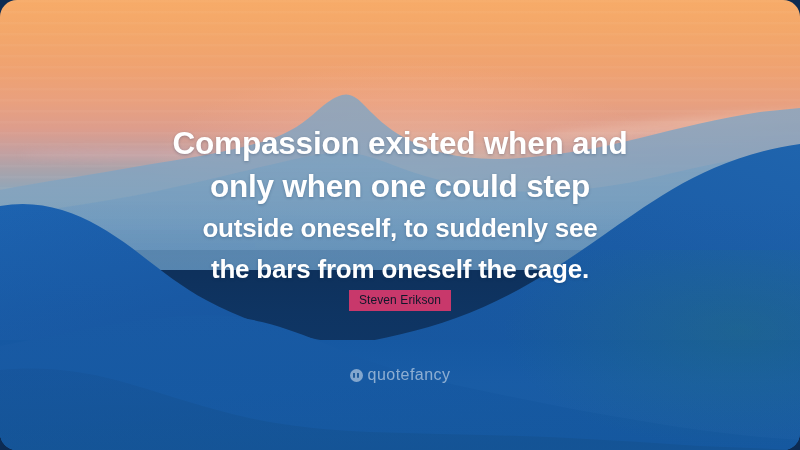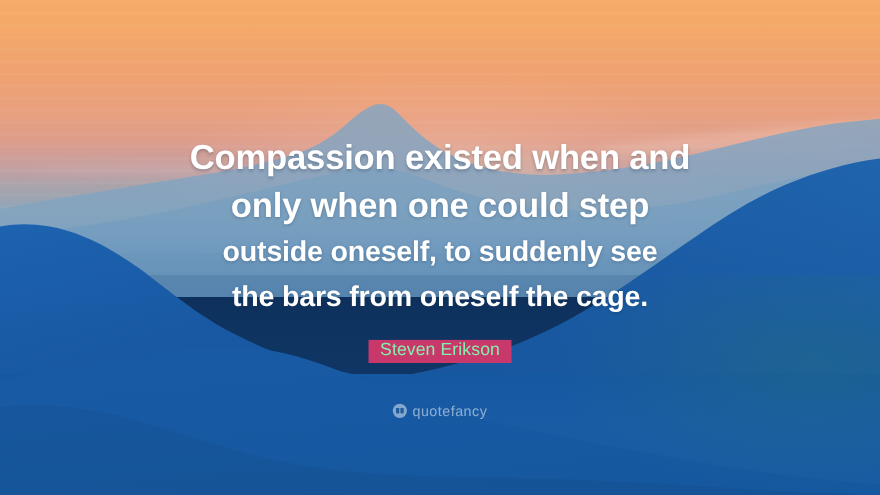--- a/index.html
+++ b/index.html
@@ -8,20 +8,21 @@
     width:800px; height:450px;
     background:#0d2b52;
     font-family:"Liberation Sans", sans-serif;
     overflow:hidden;
   }
 
   .stage {
     position:relative;
     width:800px; height:450px;
     overflow:hidden;
+    border-radius:17px;
   }
 
   
   .sky {
     position:absolute; left:0; top:0; width:800px; height:230px;
     background:linear-gradient(to bottom,
        #f7ab68 0%,
        #f3a76a 14%,
        #efa271 30%,
        #e9a07e 44%,
@@ -98,24 +99,23 @@
     font-weight:bold;
     text-align:center;
     letter-spacing:-0.2px;
     text-shadow:0 1px 3px rgba(20,45,80,0.30);
     white-space:nowrap;
   }
   .q-big   { font-size:31.5px; line-height:43px; }
   .q-small { font-size:26px; line-height:41px; }
 
   .author-badge {
-    margin-top:19px;
     background:#c8386b;
-    color:#86efac;
-    font-size:16px;
+    color:#0f172a;
+    font-size:12px;
     font-weight:normal;
     padding:4px 10px 5px 10px;
     letter-spacing:.1px;
     line-height:12px;
   }
 
   
   .watermark {
     position:absolute; left:0; top:366px; width:800px;
     display:flex; justify-content:center; align-items:center; gap:5px;
@@ -124,21 +124,21 @@
   .wm-icon {
     width:13px; height:13px; border-radius:50%;
     background:rgba(255,255,255,0.85);
     display:flex; align-items:center; justify-content:center; gap:1.5px;
   }
   .wm-icon i {
     display:block; width:2.5px; height:5px; background:#2b5f96; border-radius:0 0 1px 1px;
   }
   .wm-text {
     color:rgba(255,255,255,0.92);
-    font-size:13px; letter-spacing:.45px;
+    font-size:16px; letter-spacing:.45px;
   }
 </style>
 </head>
 <body>
 
 <div class="stage">
 
   <div class="sky"></div>
   <div class="sky-streaks"></div>
   <div class="sky-glow"></div>

